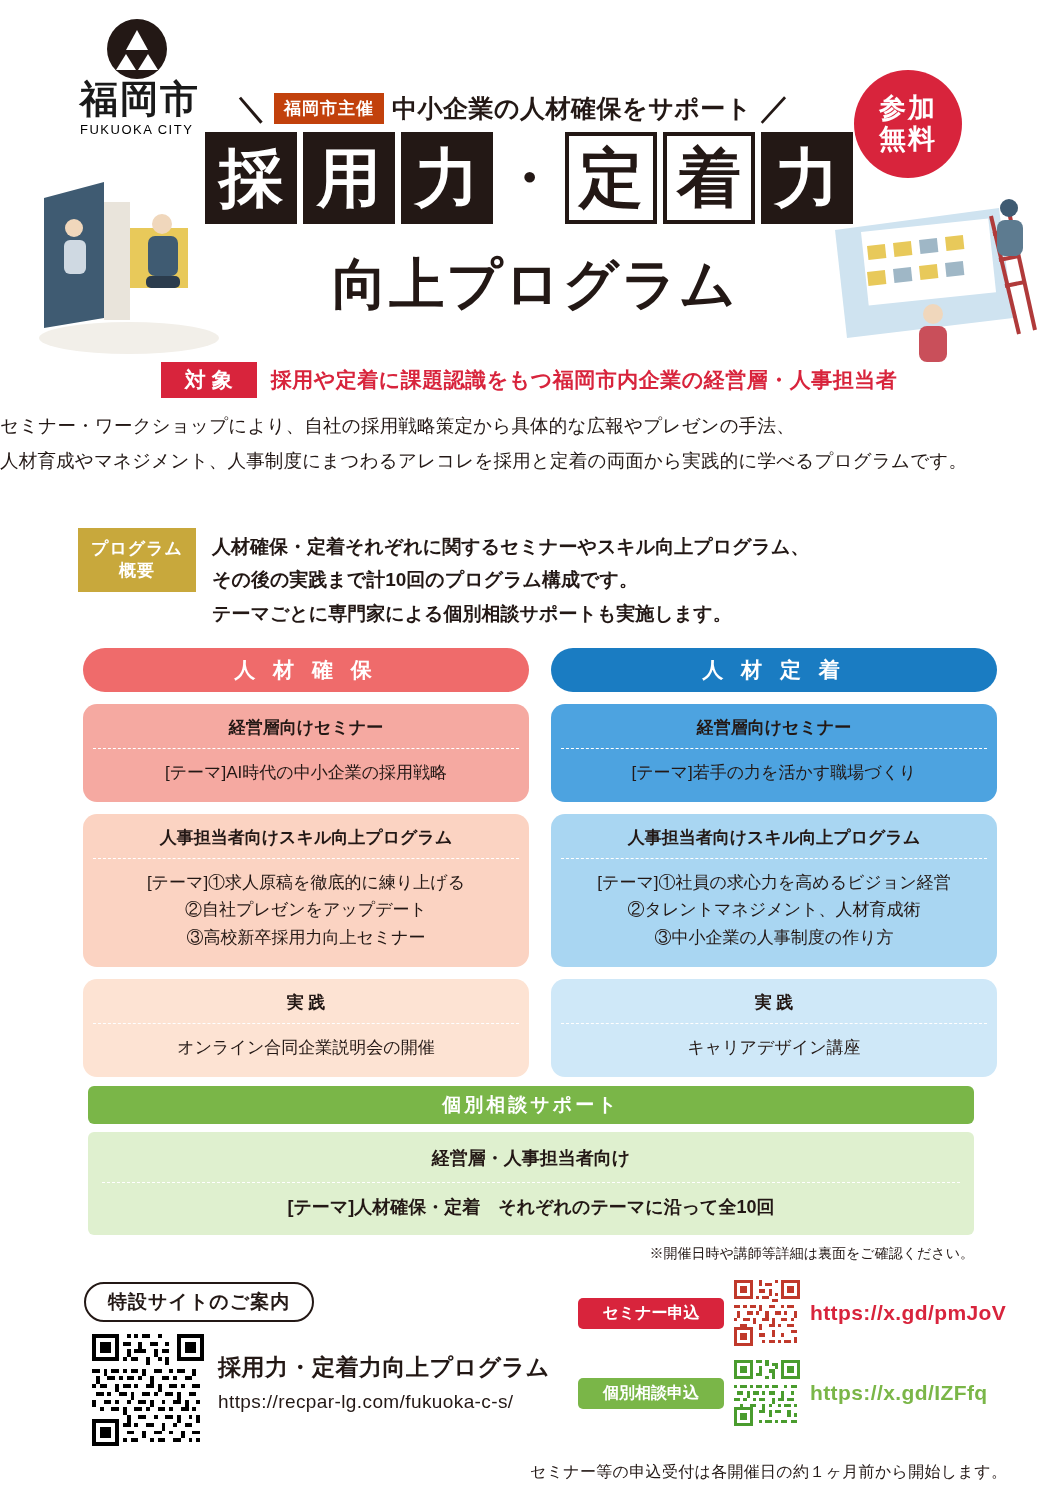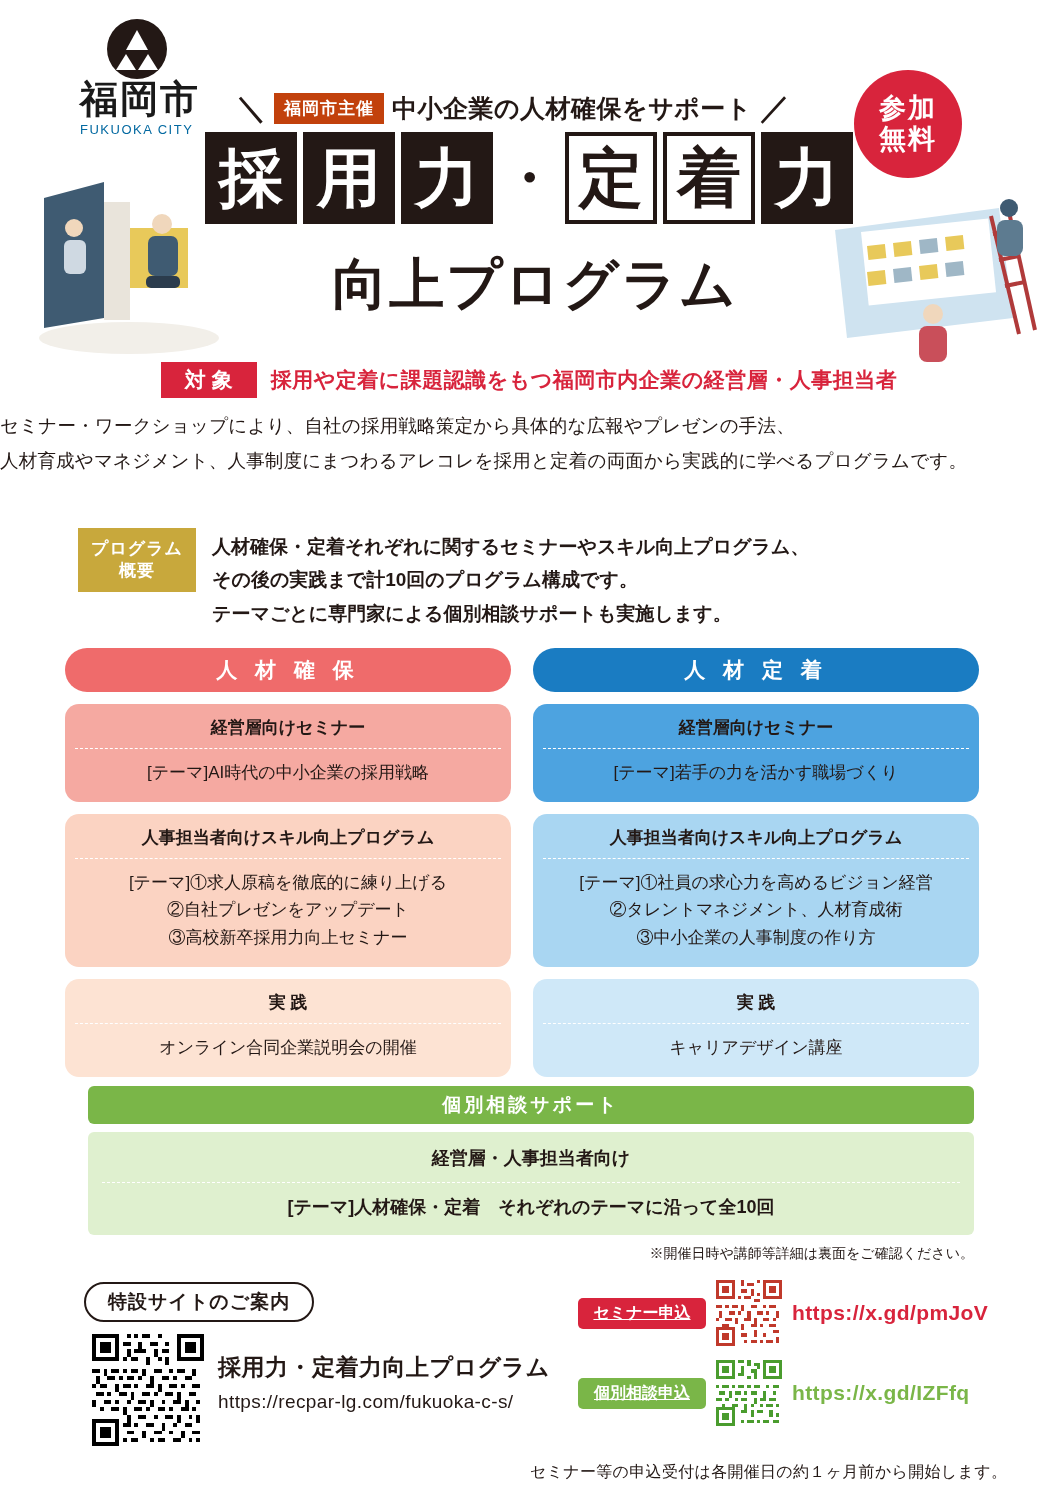--- a/index.html
+++ b/index.html
@@ -39,21 +39,21 @@
   .city-logo .name .jp {
     font-size: 38px;
     font-weight: bold;
     letter-spacing: 2px;
     line-height: 1.05;
     color: #1a1a1a;
   }
   .city-logo .name .en {
     font-size: 13px;
     letter-spacing: 1.5px;
-    color: #0369a1;
+    color: #000000;
     margin-top: 2px;
   }
 
   .kicker-row {
     position: absolute;
     left: 236px;
     top: 88px;
     width: 560px;
     display: flex;
     align-items: center;
@@ -222,21 +222,21 @@
     line-height: 1.75;
     color: #231815;
     padding-top: 2px;
     font-weight: bold;
   }
 
   
   .cols {
     position: absolute;
     top: 648px;
-    left: 65px;
+    left: 83px;
     width: 915px;
     display: flex;
     gap: 22px;
   }
   .col { width: 446px; }
   .col-head {
     height: 44px;
     border-radius: 22px;
     color: #fff;
     font-size: 21px;
@@ -338,28 +338,27 @@
     position: absolute;
     left: 218px;
     top: 80px;
   }
   .site-info .nm { font-size: 23px; font-weight: bold; letter-spacing: 0.5px; }
   .site-info .url { font-size: 19px; margin-top: 8px; letter-spacing: 0.4px; }
 
   .apply-block { position: absolute; left: 578px; top: 8px; width: 430px; }
   .apply-row { display: flex; align-items: center; gap: 10px; margin-bottom: 14px; }
   .apply-tag {
-    width: 128px;
+    width: 146px;
     border-radius: 5px;
     color: #fff;
     font-size: 16px;
     font-weight: bold;
     text-align: center;
     padding: 5px 0;
-    text-decoration: underline;
   }
   .apply-tag.red { background: #d8243c; }
   .apply-tag.green { background: #7ab648; color: #fff; }
   .apply-url { font-size: 21px; font-weight: bold; letter-spacing: 0.4px; }
   .apply-url.red { color: #d8243c; }
   .apply-url.green { color: #7ab648; }
   .footnote {
     position: absolute;
     left: 530px;
     top: 190px;

